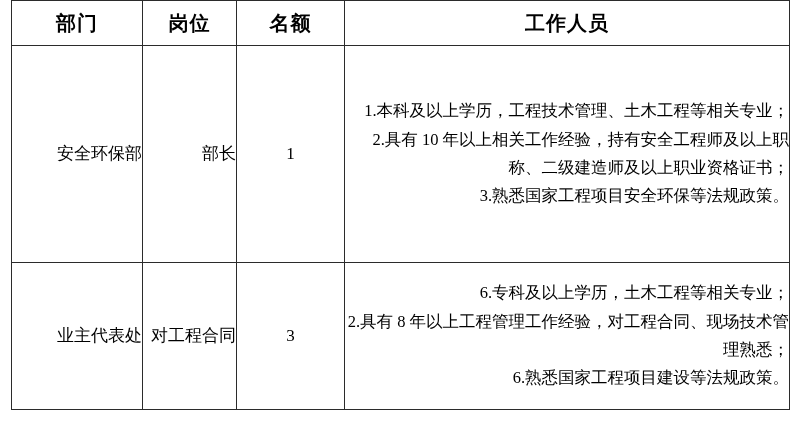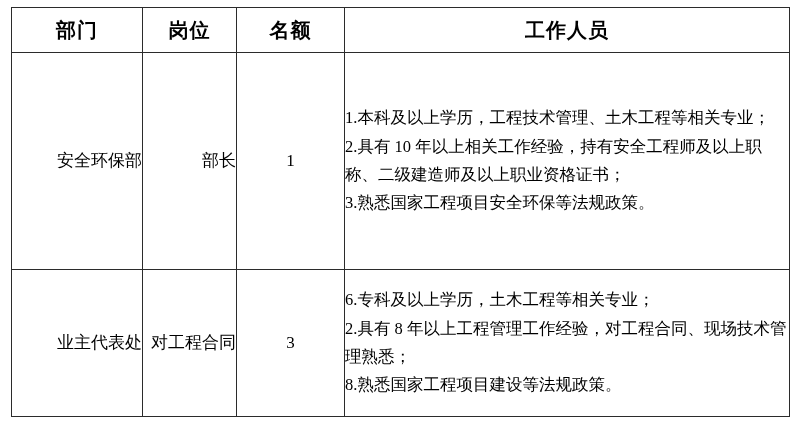--- a/index.html
+++ b/index.html
@@ -16,21 +16,21 @@
   }
   .page {
     position: relative;
     width: 800px;
     height: 423px;
     background: #ffffff;
   }
   table.job-table {
     position: absolute;
     left: 11px;
-    top: 7px;
+    top: 0;
     width: 778px;
     border-collapse: collapse;
     table-layout: fixed;
   }
   table.job-table th,
   table.job-table td {
     border: 1px solid #2b2b2b;
     padding: 0;
     vertical-align: middle;
     background: #ffffff;
@@ -65,20 +65,21 @@
   }
   .cond-cell p {
     margin: 0;
     text-indent: 0;
   }
   .row-1 td { height: 216px; }
   .row-2 td { height: 146px; }
   .row-1 .cond-cell,
   .row-2 .cond-cell {
     vertical-align: middle;
+    text-align: right;
   }
   .nowrapish {
     white-space: normal;
     word-break: break-all;
   }
 </style>
 </head>
 <body>
 
 <div class="page">
@@ -108,18 +109,18 @@
           <p class="nowrapish">3.熟悉国家工程项目安全环保等法规政策。</p>
         </td>
       </tr>
       <tr class="row-2">
         <td class="cell-center">业主代表处</td>
         <td class="cell-center">对工程合同</td>
         <td class="cell-num">3</td>
         <td class="cond-cell">
           <p class="nowrapish">6.专科及以上学历，土木工程等相关专业；</p>
           <p class="nowrapish">2.具有 8 年以上工程管理工作经验，对工程合同、现场技术管理熟悉；</p>
-          <p class="nowrapish">8.熟悉国家工程项目建设等法规政策。</p>
+          <p class="nowrapish">6.熟悉国家工程项目建设等法规政策。</p>
         </td>
       </tr>
     </tbody>
   </table>
 </div>
 
 </body></html>

